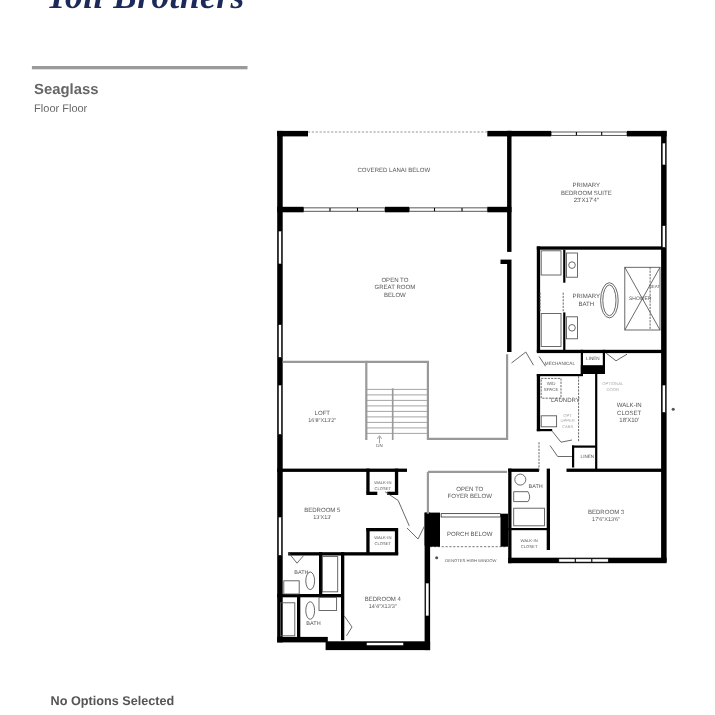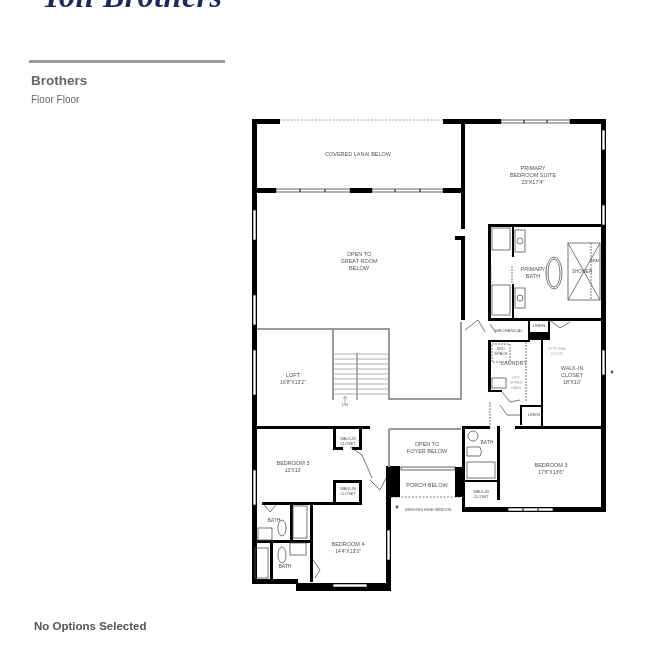--- a/index.html
+++ b/index.html
@@ -5,30 +5,30 @@
   html, body { margin: 0; padding: 0; background: #ffffff; }
   body { width: 650px; height: 650px; position: relative; overflow: hidden; font-family: "Liberation Sans", sans-serif; }
   .brand {
     position: absolute; left: 42px; top: -22px; margin: 0;
     font-family: "Liberation Serif", serif; font-style: italic; font-size: 32px;
     color: #1c2a5a; letter-spacing: 0.5px; white-space: nowrap;
   }
   .divider { position: absolute; left: 29px; top: 60px; width: 196px; height: 3px; background: #9a9a9a; }
   .plan-name { position: absolute; left: 31px; top: 73px; font-size: 13.5px; font-weight: bold; color: #666666; margin: 0; }
   .floor-name { position: absolute; left: 31px; top: 94px; font-size: 10px; color: #666666; margin: 0; }
-  .options { position: absolute; left: 30px; top: 616px; font-size: 11.5px; font-weight: bold; color: #555555; margin: 4px; }
+  .options { position: absolute; left: 30px; top: 616px; font-size: 11.5px; font-weight: bold; color: #555555; margin: 16px; }
   .plan { position: absolute; left: 0; top: 0; width: 650px; height: 650px; }
   .plan text { font-family: "Liberation Sans", sans-serif; fill: #555; }
 </style>
 </head>
 <body>
 
 <h1 class="brand">Toll Brothers</h1>
 <div class="divider"></div>
-<h2 class="plan-name">Brothers</h2>
+<h2 class="plan-name">Seaglass</h2>
 <p class="floor-name">Floor Floor</p>
 
 <svg class="plan" viewBox="0 0 650 650" xmlns="http://www.w3.org/2000/svg">
 
   <g fill="#000">
 
     <rect x="252" y="119" width="5" height="465"></rect>
 
     <rect x="252" y="119" width="28" height="5"></rect>
     <rect x="443" y="119" width="22" height="5"></rect>

